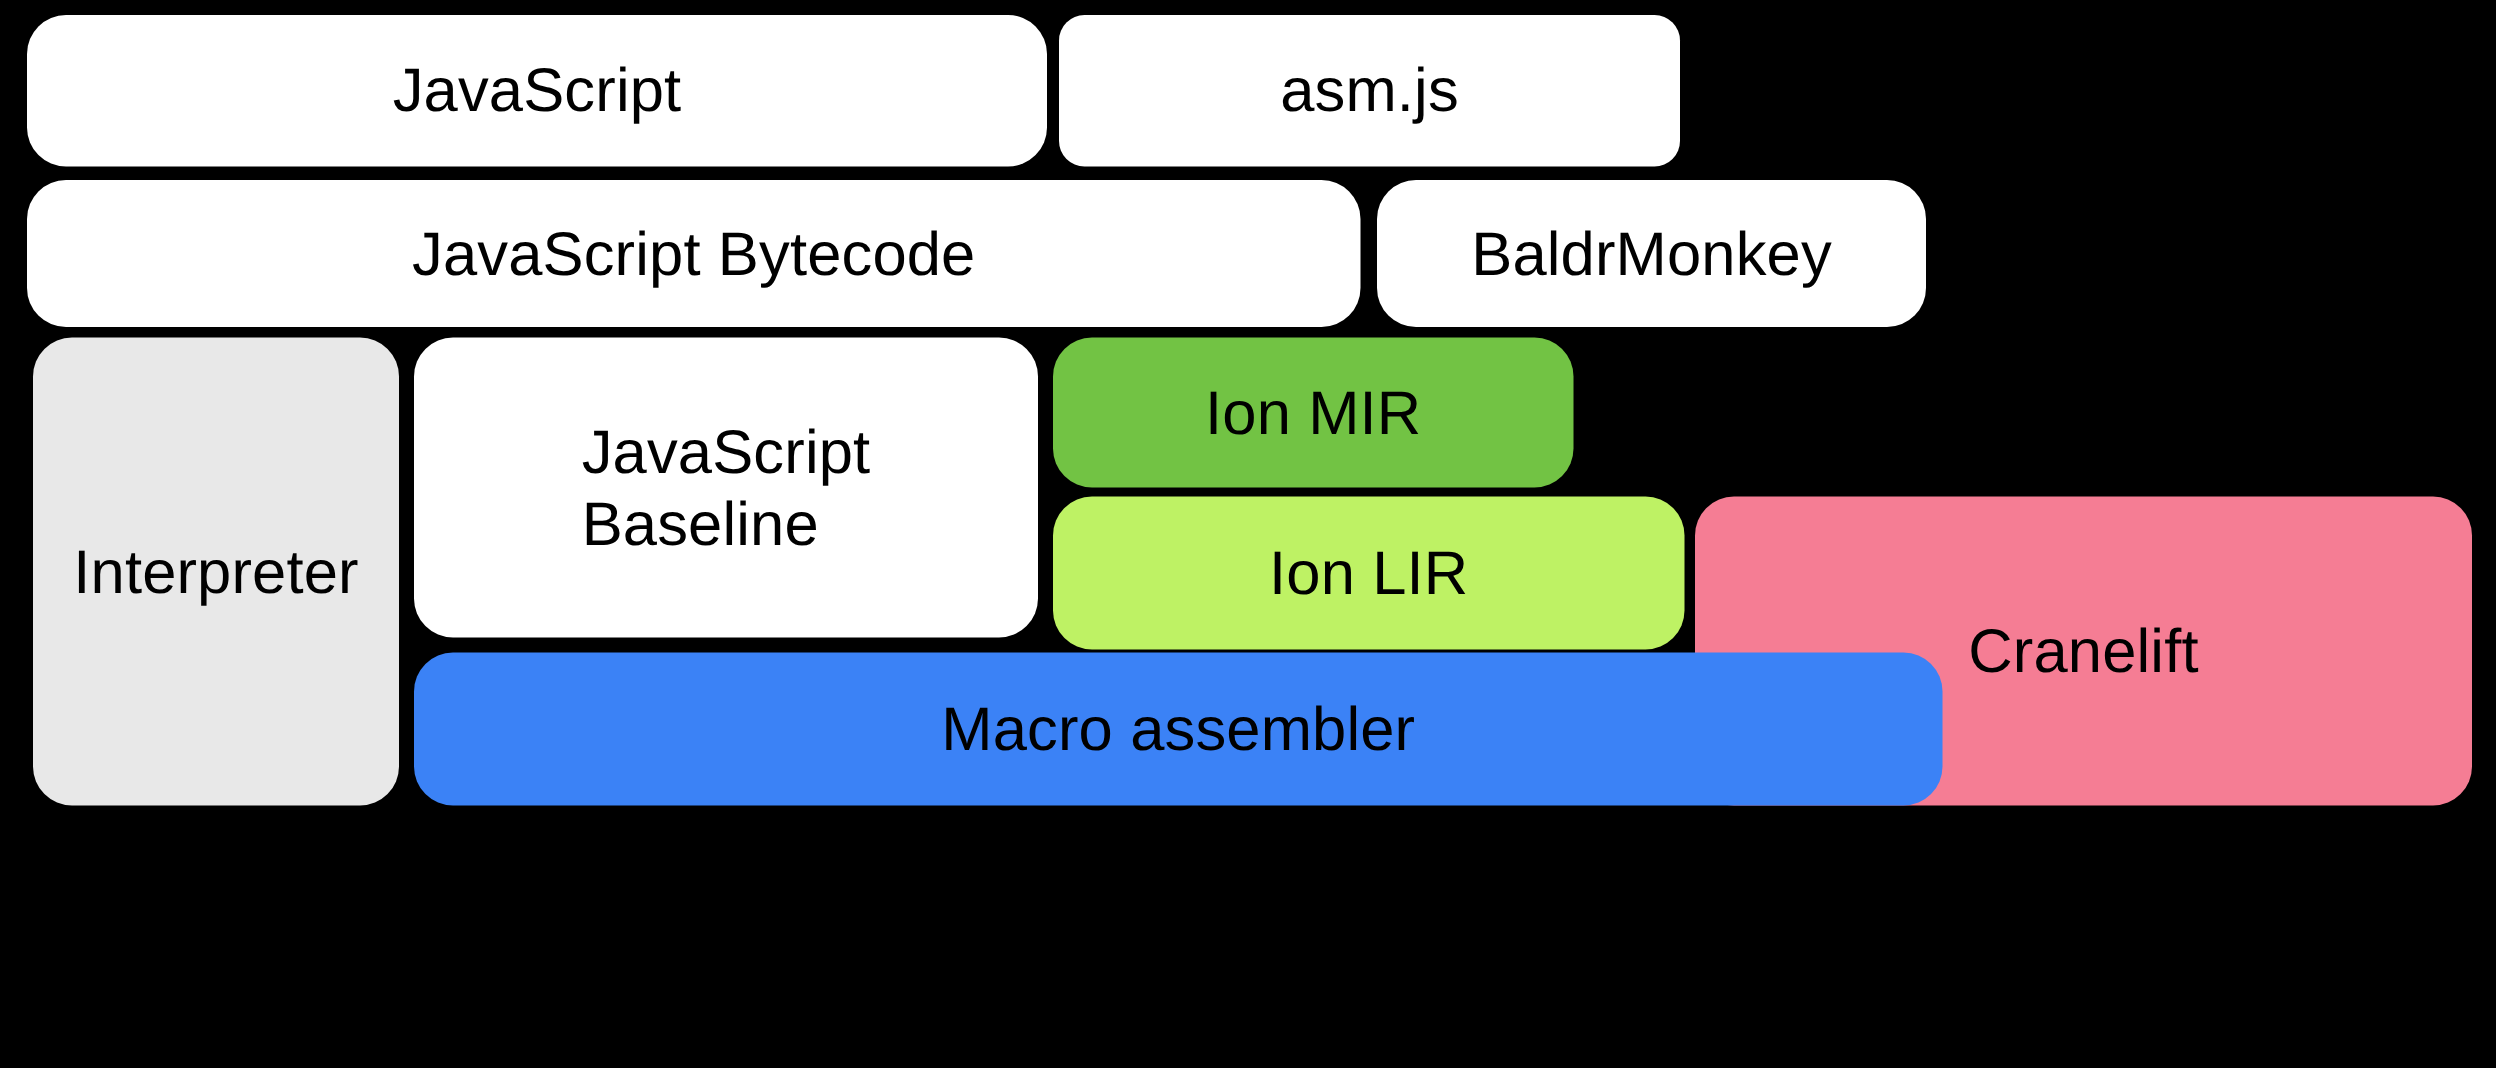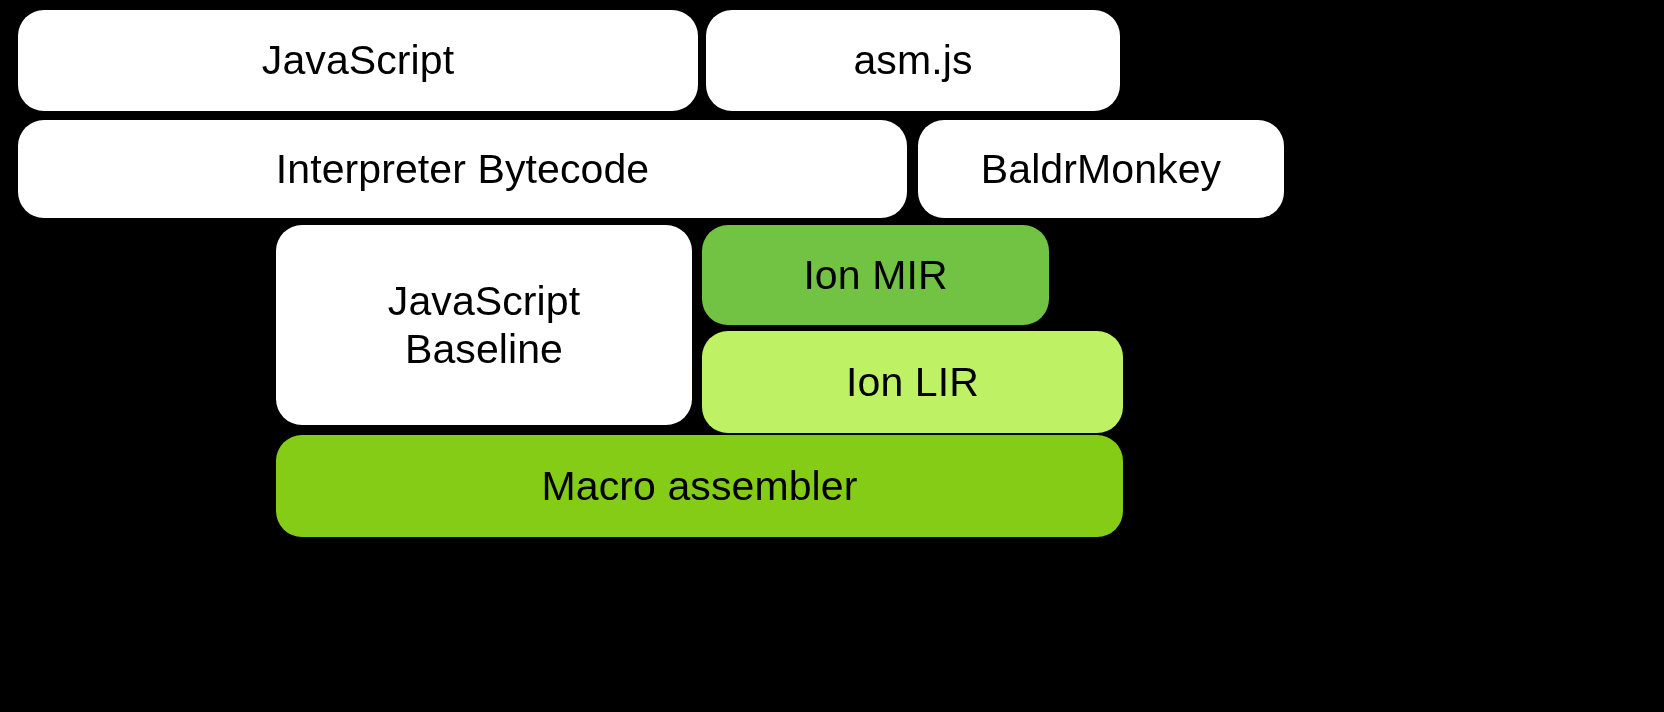--- a/index.html
+++ b/index.html
@@ -14,53 +14,55 @@
     background: #000000;
     overflow: hidden;
     font-family: "Liberation Sans", sans-serif;
   }
   .node {
     position: absolute;
     box-sizing: border-box;
     display: flex;
     align-items: center;
     justify-content: center;
-    text-align: center;
+    text-align: left;
     border-radius: 26px;
     color: #000000;
     font-size: 41px;
     font-weight: 400;
     line-height: 1.18;
     letter-spacing: 0.1px;
     white-space: pre-line;
     background: #ffffff;
   }
   .node.tall-label {
     font-size: 41px;
   }
 </style>
 </head>
 <body>
 
 <div id="stage">
 
   <div class="node" style="left:18px; top:10px; width:680px; height:101px; background:#ffffff;">JavaScript</div>
 
-  <div class="node" style="left:706px; top:10px; width:414px; height:101px; background:#ffffff;">asm.js</div>
+  <div class="node" style="left:706px; top:10px; width:414px; height:101px; background:#ffffff;border-radius:17px;">asm.js</div>
 
 
-  <div class="node" style="left:18px; top:120px; width:889px; height:98px; background:#ffffff;">Interpreter Bytecode</div>
+  <div class="node" style="left:18px; top:120px; width:889px; height:98px; background:#ffffff;">JavaScript Bytecode</div>
 
   <div class="node" style="left:918px; top:120px; width:366px; height:98px; background:#ffffff;">BaldrMonkey</div>
 
+  <div class="node" style="left:22px; top:225px; width:244px; height:312px; background:#e8e8e8;">Interpreter</div>
 
   <div class="node tall-label" style="left:276px; top:225px; width:416px; height:200px; background:#ffffff;">JavaScript
 Baseline</div>
 
   <div class="node" style="left:702px; top:225px; width:347px; height:100px; background:#72c344;">Ion MIR</div>
 
   <div class="node" style="left:702px; top:331px; width:421px; height:102px; background:#bef264;">Ion LIR</div>
 
+  <div class="node" style="left:1130px; top:331px; width:518px; height:206px; background:#f57d94;">Cranelift</div>
 
-  <div class="node" style="left:276px; top:435px; width:847px; height:102px; background:#84cc16;">Macro assembler</div>
+  <div class="node" style="left:276px; top:435px; width:1019px; height:102px; background:#3b82f6;">Macro assembler</div>
 
 
 </div>
 
 </body></html>

